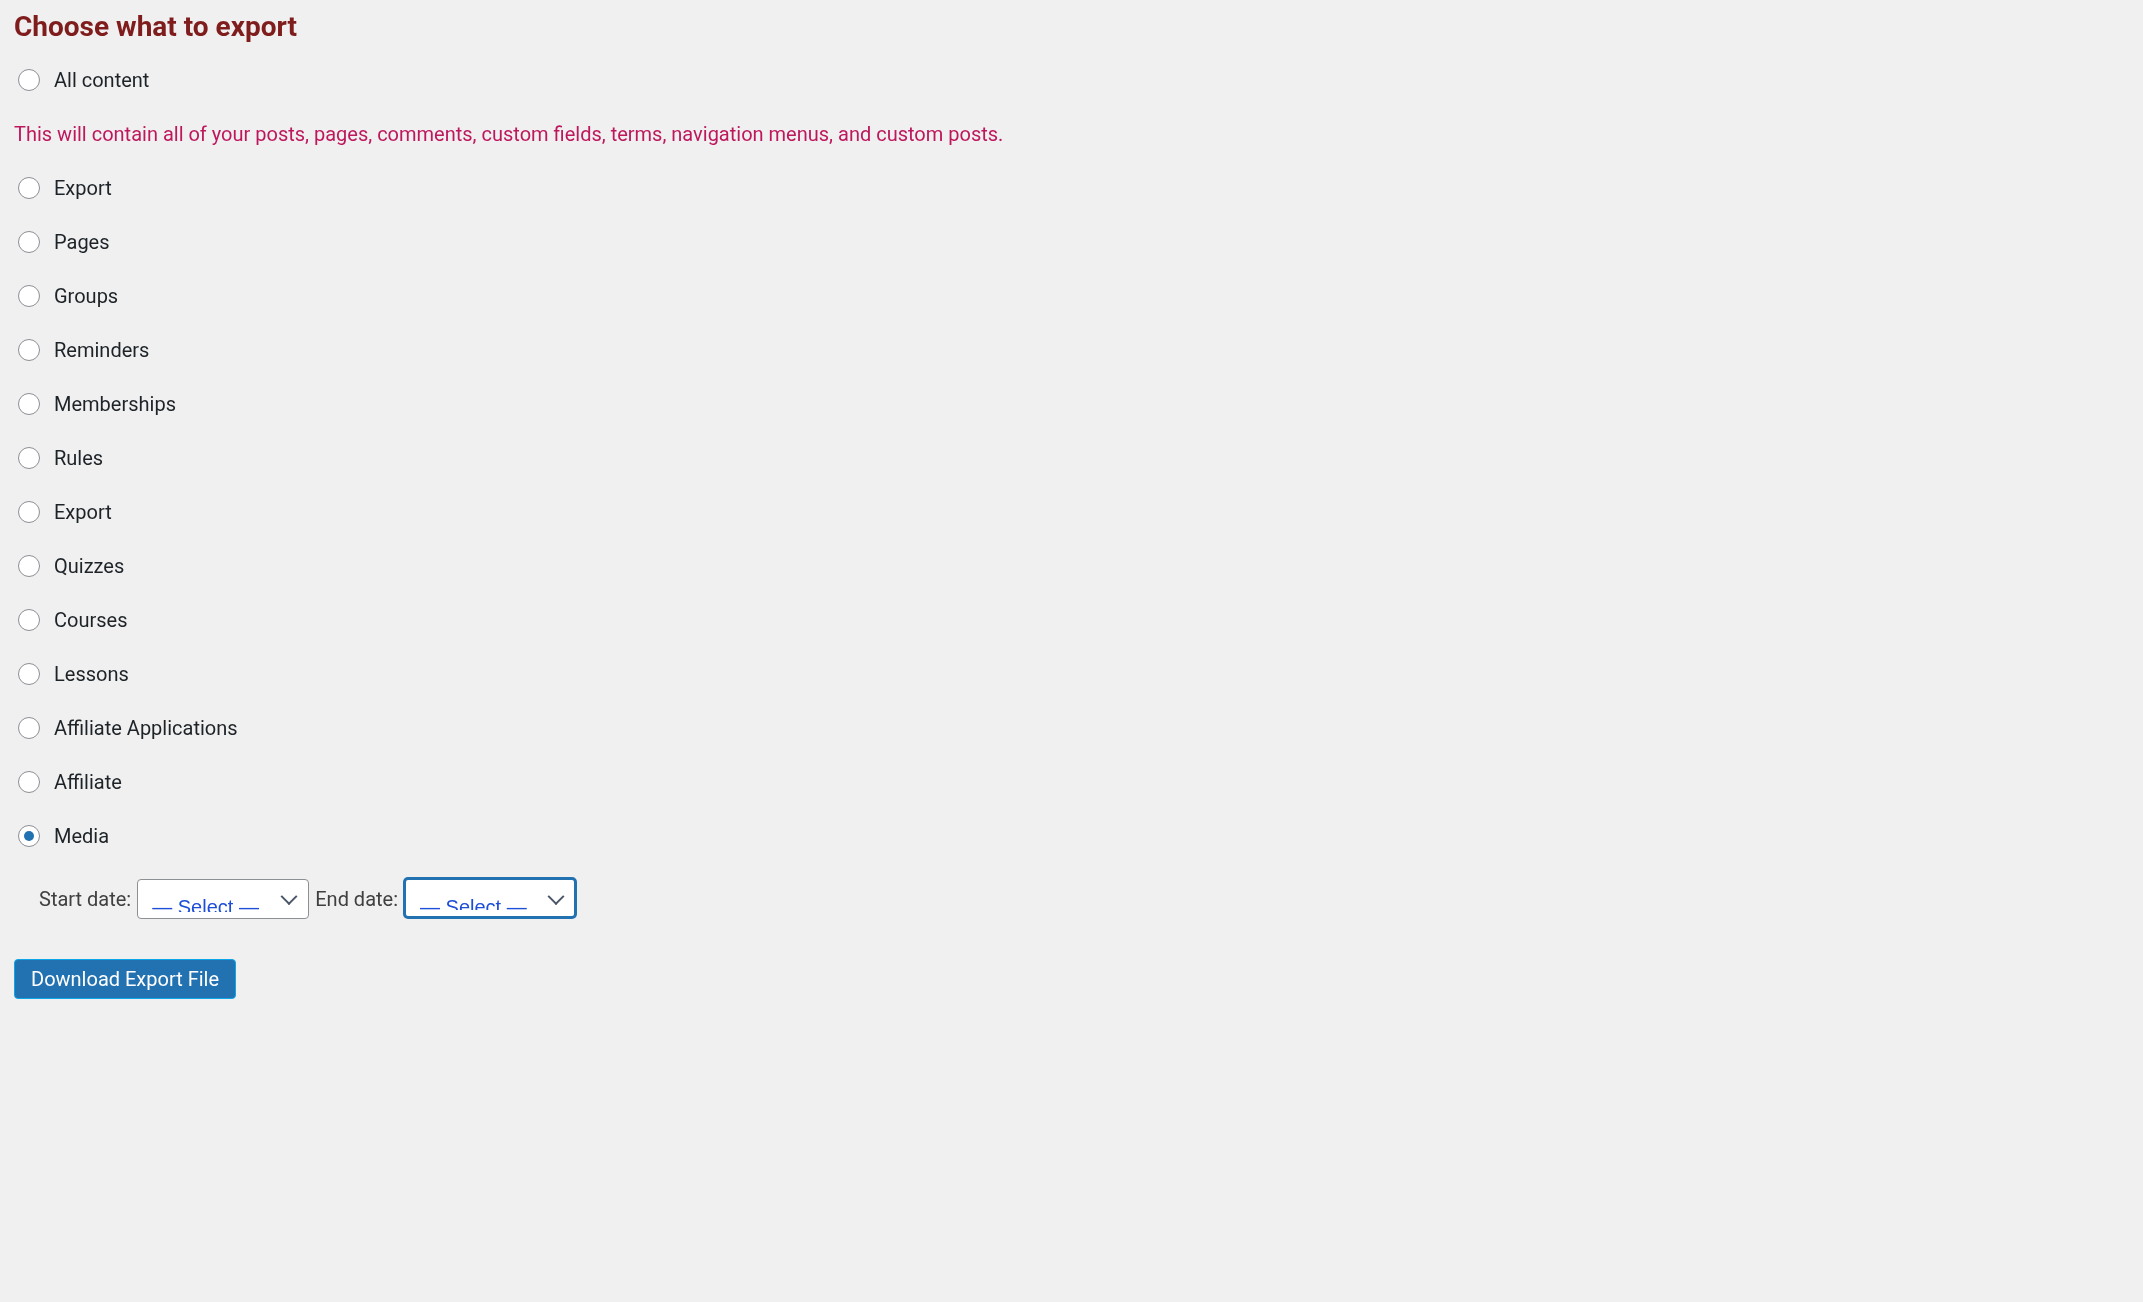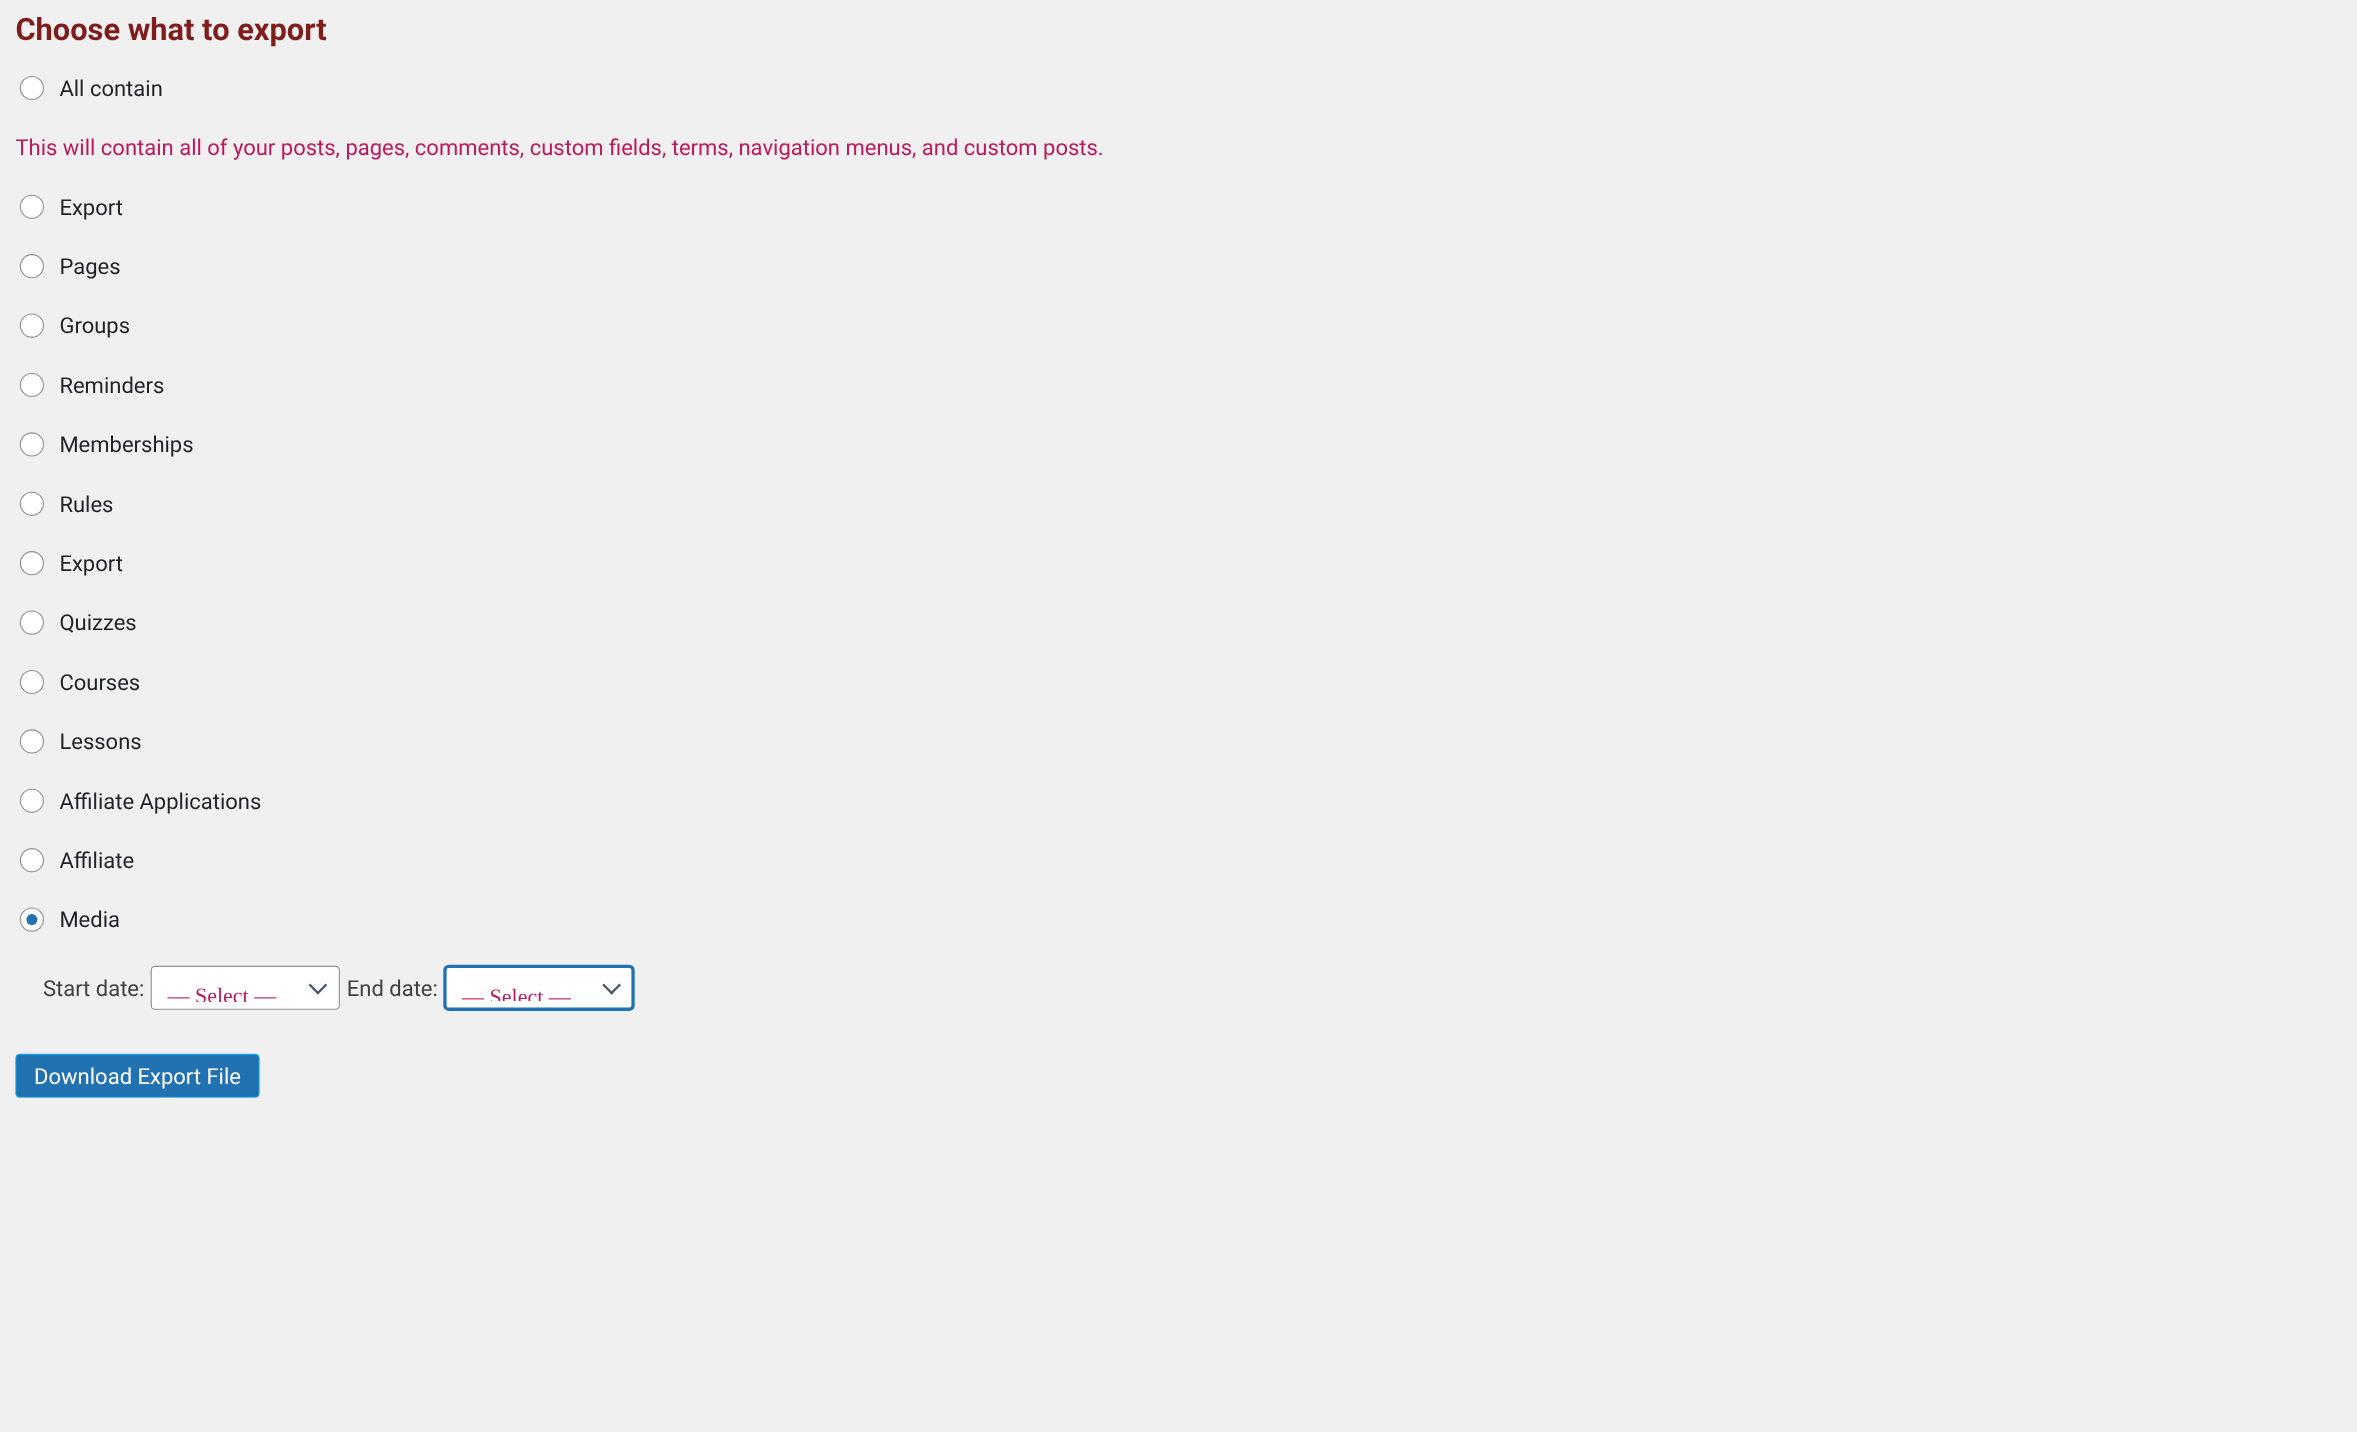--- a/index.html
+++ b/index.html
@@ -73,25 +73,24 @@
       display: inline-block;
     }
     .select-wrapper select {
       appearance: none;
       -webkit-appearance: none;
       background: #fff;
       border: 1px solid #8c8f94;
       border-radius: 4px;
       padding: 16px 44px 6px 14px;
       font-size: 20px;
-      color: #be185d;
+      color: #1d4ed8;
       cursor: pointer;
       min-width: 172px;
       height: 40px;
-      font-family: Liberation Serif, serif;
     }
     .select-wrapper.focused select {
       border: 2px solid #2271b1;
       box-shadow: 0 0 0 1px #2271b1;
     }
     .select-wrapper::after {
       content: "";
       position: absolute;
       right: 14px;
       top: 50%;
@@ -115,21 +114,21 @@
   </style>
 </head>
 <body>
 
 
 
 <h2>Choose what to export</h2>
 
 <div class="option-row">
   <input type="radio" name="content" id="all-content" style="">
-  <label for="all-content">All contain</label>
+  <label for="all-content">All content</label>
 </div>
 
 <div class="description">This will contain all of your posts, pages, comments, custom fields, terms, navigation menus, and custom posts.</div>
 
 <div class="option-row">
   <input type="radio" name="content" id="posts" style="">
   <label for="posts">Export</label>
 </div>
 
 <div class="option-row">

